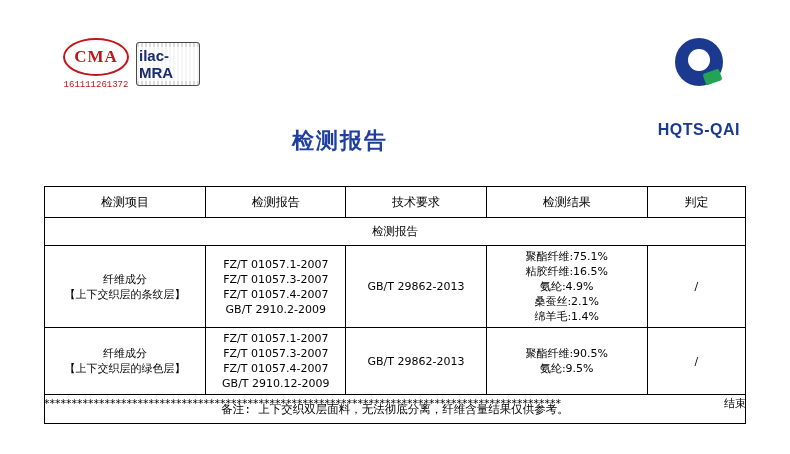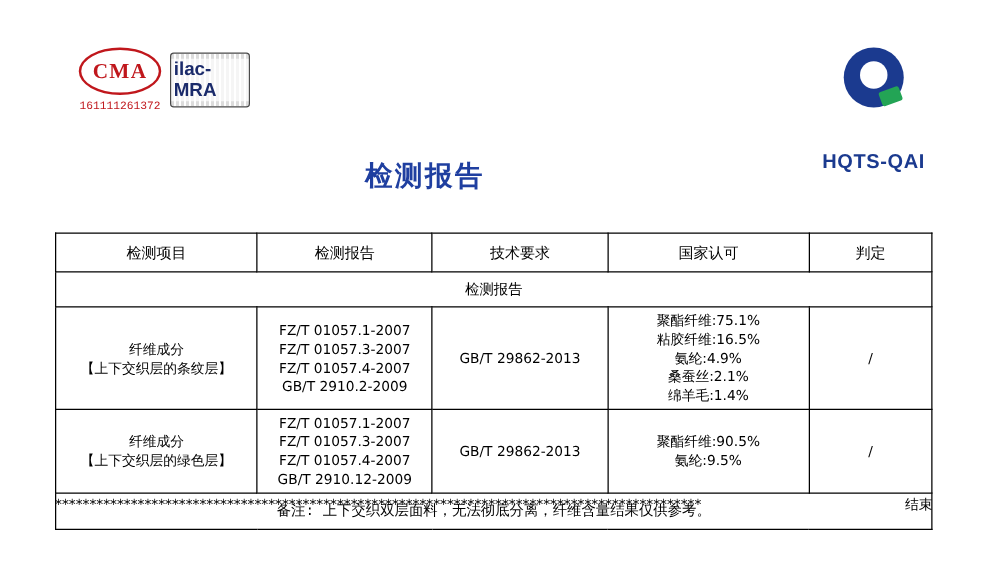--- a/index.html
+++ b/index.html
@@ -287,21 +287,21 @@
   <div class="meta-row">
   </div>
 
   <div class="table-wrap">
     <table class="report">
       <thead>
         <tr>
           <th class="col-item">检测项目</th>
           <th class="col-basis">检测报告</th>
           <th class="col-req">技术要求</th>
-          <th class="col-result">国家认可</th>
+          <th class="col-result">检测结果</th>
           <th class="col-verdict">判定</th>
         </tr>
       </thead>
       <tbody>
         <tr class="section-row">
           <td colspan="5">检测报告</td>
         </tr>
         <tr>
           <td class="multi">纤维成分
 【上下交织层的条纹层】</td>

